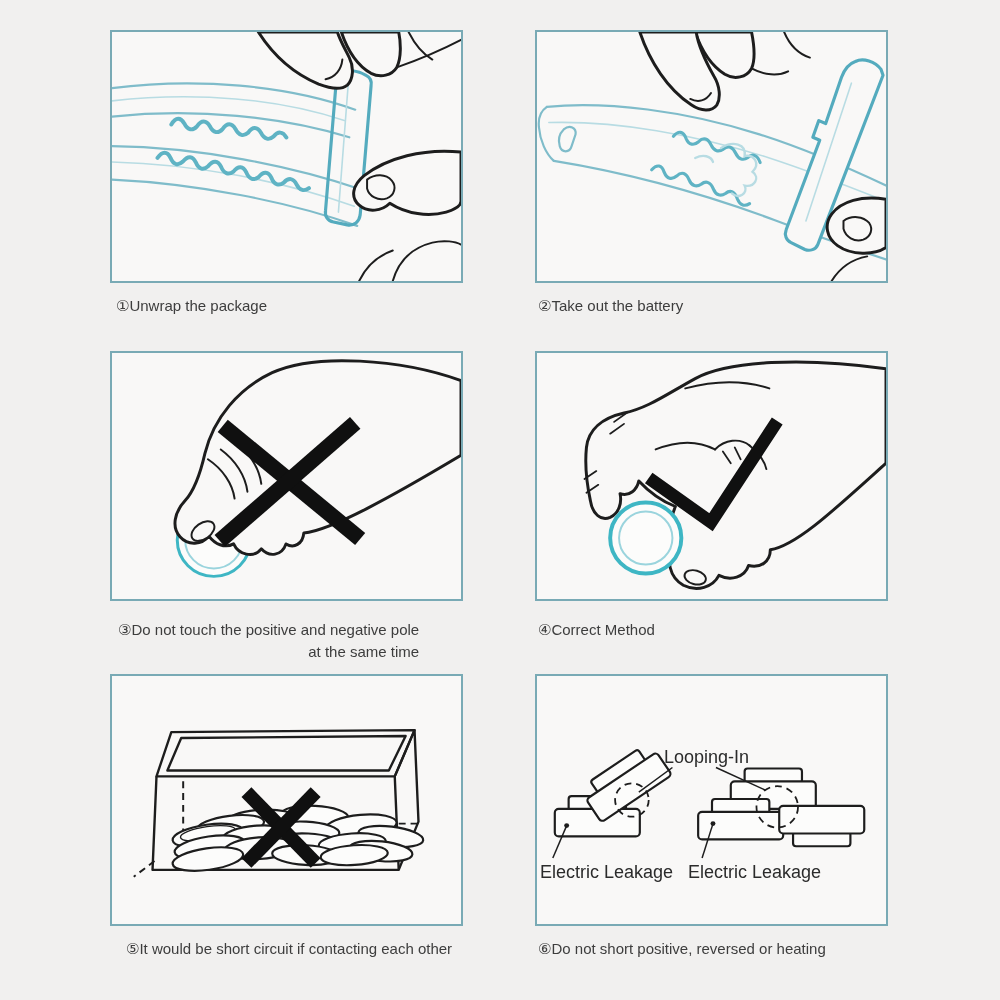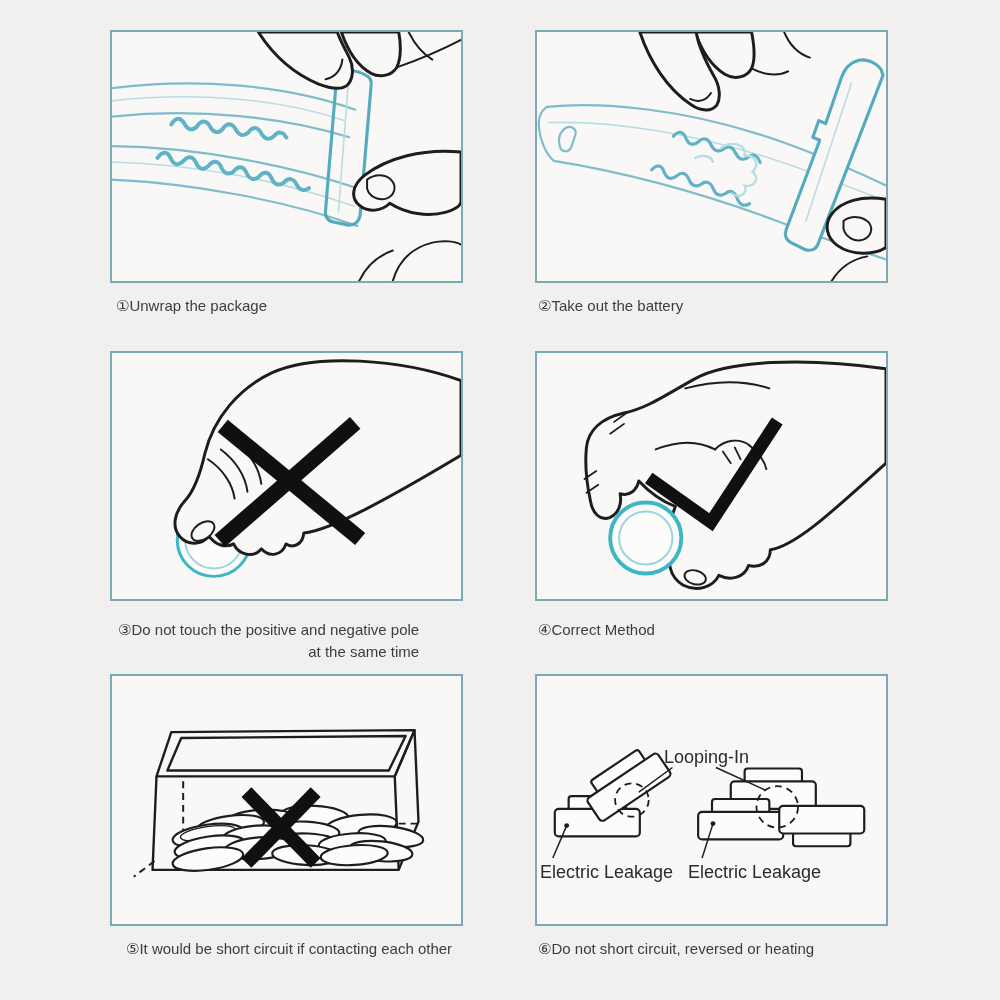--- a/index.html
+++ b/index.html
@@ -253,15 +253,15 @@
 
   <div class="caption" style="left:118px;top:619px;text-align:right;">
     <span>③Do not touch the positive and negative pole</span>
     <span class="cap-line2">at the same time</span>
   </div>
 
   <div class="caption" style="left:538px;top:619px;">④Correct Method</div>
 
   <div class="caption" style="left:116px;top:938px;margin-left:10px;">⑤It would be short circuit if contacting each other</div>
 
-  <div class="caption" style="left:538px;top:938px;">⑥Do not short circuit, reversed or heating</div>
+  <div class="caption" style="left:538px;top:938px;">⑥Do not short positive, reversed or heating</div>
 
 </div>
 
 </body></html>

